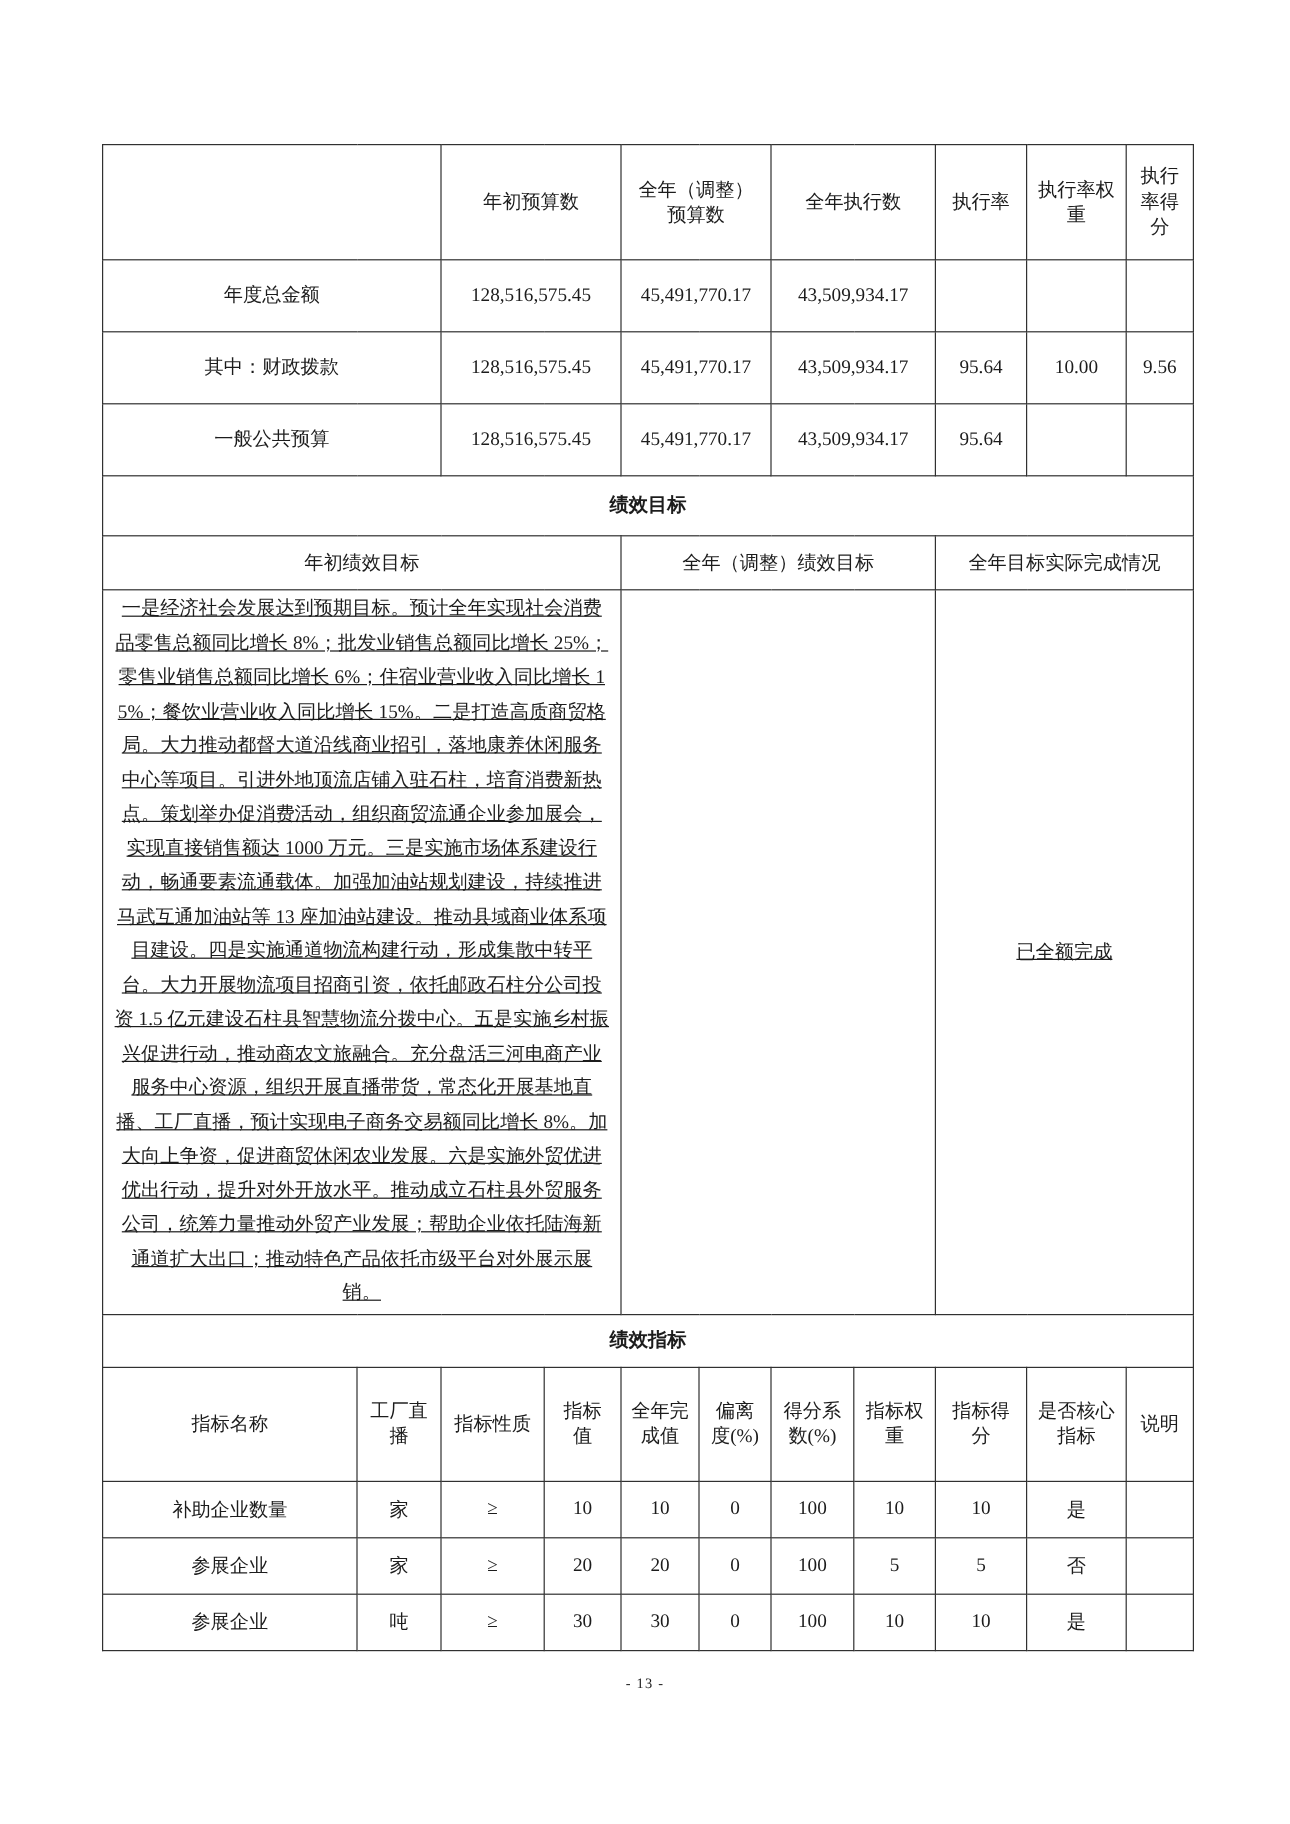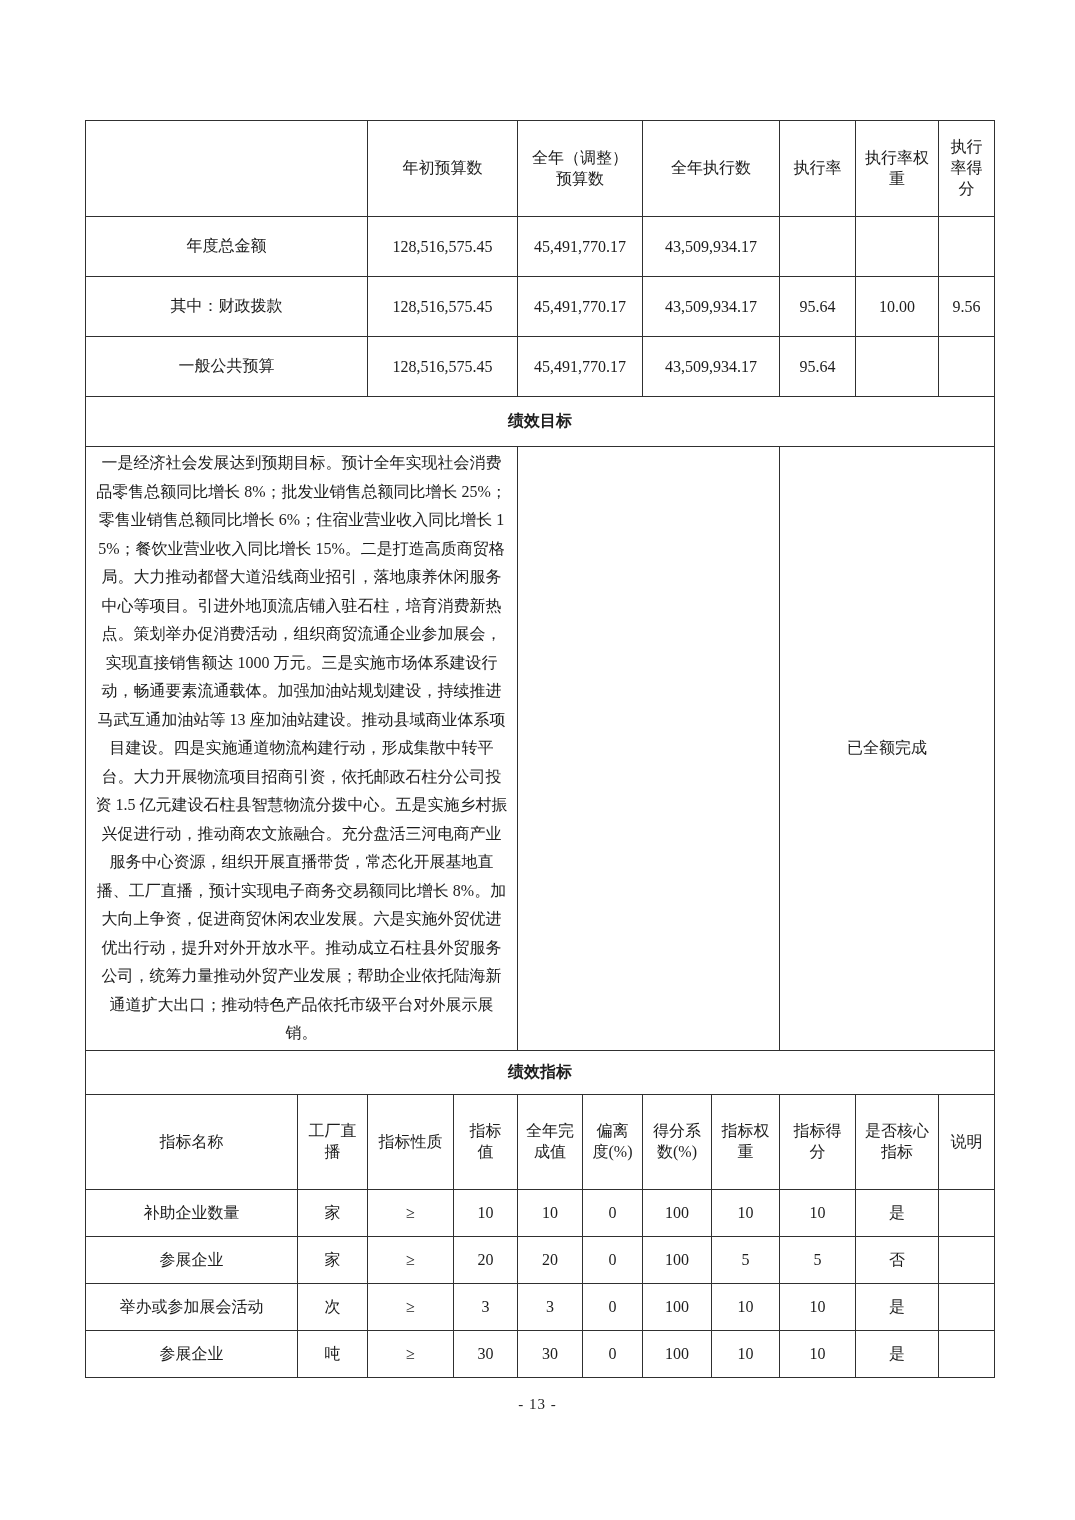--- a/index.html
+++ b/index.html
@@ -25,42 +25,42 @@
   }
   td.left { text-align:left; padding-left:13px; }
   td.sect {
     font-family:"Liberation Sans","DejaVu Sans",sans-serif;
     font-weight:bold; font-size:17px;
   }
   tr.r-head   { height:96px; }
   tr.r-data   { height:60px; }
   tr.r-sect   { height:50px; }
   tr.r-ghead  { height:45px; }
-  tr.r-goal   { height:604px; }
+  tr.r-goal   { height:604px;text-decoration:underline; }
   tr.r-sect2  { height:44px; }
   tr.r-ihead  { height:95px; }
   tr.r-ind    { height:47px; }
   td.goaltext {
     vertical-align:top;
     text-align:justify;
     font-size:16.5px;
     line-height:28.5px;
     padding:8px 7px 0 9px;
   }
   td.goalempty { vertical-align:top; }
   td.goalcomp {
     vertical-align:top;
     text-align:left;
     padding:12px 6px 0 15px;
     font-size:16.5px;
   }
   .footer {
     position:absolute; left:0; top:1396px;
     width:100%; text-align:center;
-    font-size:15px; letter-spacing:1px;
+    font-size:12px; letter-spacing:1px;
   }
 </style>
 </head>
 <body>
 
 <div class="sheet">
 
   <table class="doc">
     <colgroup>
       <col style="width:212px">
@@ -111,20 +111,25 @@
       <td colspan="2">45,491,770.17</td>
       <td colspan="2">43,509,934.17</td>
       <td>95.64</td>
       <td></td>
       <td></td>
     </tr>
 
     <tr class="r-sect">
       <td colspan="11" class="sect">绩效目标</td>
     </tr>
+    <tr class="r-ghead">
+      <td colspan="4">年初绩效目标</td>
+      <td colspan="4">全年（调整）绩效目标</td>
+      <td colspan="3">全年目标实际完成情况</td>
+    </tr>
     <tr class="r-goal">
       <td colspan="4" class="goaltext">一是经济社会发展达到预期目标。预计全年实现社会消费品零售总额同比增长 8%；批发业销售总额同比增长 25%；零售业销售总额同比增长 6%；住宿业营业收入同比增长 15%；餐饮业营业收入同比增长 15%。二是打造高质商贸格局。大力推动都督大道沿线商业招引，落地康养休闲服务中心等项目。引进外地顶流店铺入驻石柱，培育消费新热点。策划举办促消费活动，组织商贸流通企业参加展会，实现直接销售额达 1000 万元。三是实施市场体系建设行动，畅通要素流通载体。加强加油站规划建设，持续推进马武互通加油站等 13 座加油站建设。推动县域商业体系项目建设。四是实施通道物流构建行动，形成集散中转平台。大力开展物流项目招商引资，依托邮政石柱分公司投资 1.5 亿元建设石柱县智慧物流分拨中心。五是实施乡村振兴促进行动，推动商农文旅融合。充分盘活三河电商产业服务中心资源，组织开展直播带货，常态化开展基地直播、工厂直播，预计实现电子商务交易额同比增长 8%。加大向上争资，促进商贸休闲农业发展。六是实施外贸优进优出行动，提升对外开放水平。推动成立石柱县外贸服务公司，统筹力量推动外贸产业发展；帮助企业依托陆海新通道扩大出口；推动特色产品依托市级平台对外展示展销。</td>
       <td colspan="4" class="goalempty"></td>
       <td colspan="3" class="goalcomp">已全额完成</td>
     </tr>
 
     <tr class="r-sect2">
       <td colspan="11" class="sect">绩效指标</td>
     </tr>
     <tr class="r-ihead">
@@ -160,33 +165,20 @@
       <td>20</td>
       <td>20</td>
       <td>0</td>
       <td>100</td>
       <td>5</td>
       <td>5</td>
       <td>否</td>
       <td></td>
     </tr>
     <tr class="r-ind">
-      <td class="left">举办或参加展会活动</td>
-      <td>次</td>
-      <td>≥</td>
-      <td>3</td>
-      <td>3</td>
-      <td>0</td>
-      <td>100</td>
-      <td>10</td>
-      <td>10</td>
-      <td>是</td>
-      <td></td>
-    </tr>
-    <tr class="r-ind">
       <td class="left">参展企业</td>
       <td>吨</td>
       <td>≥</td>
       <td>30</td>
       <td>30</td>
       <td>0</td>
       <td>100</td>
       <td>10</td>
       <td>10</td>
       <td>是</td>

